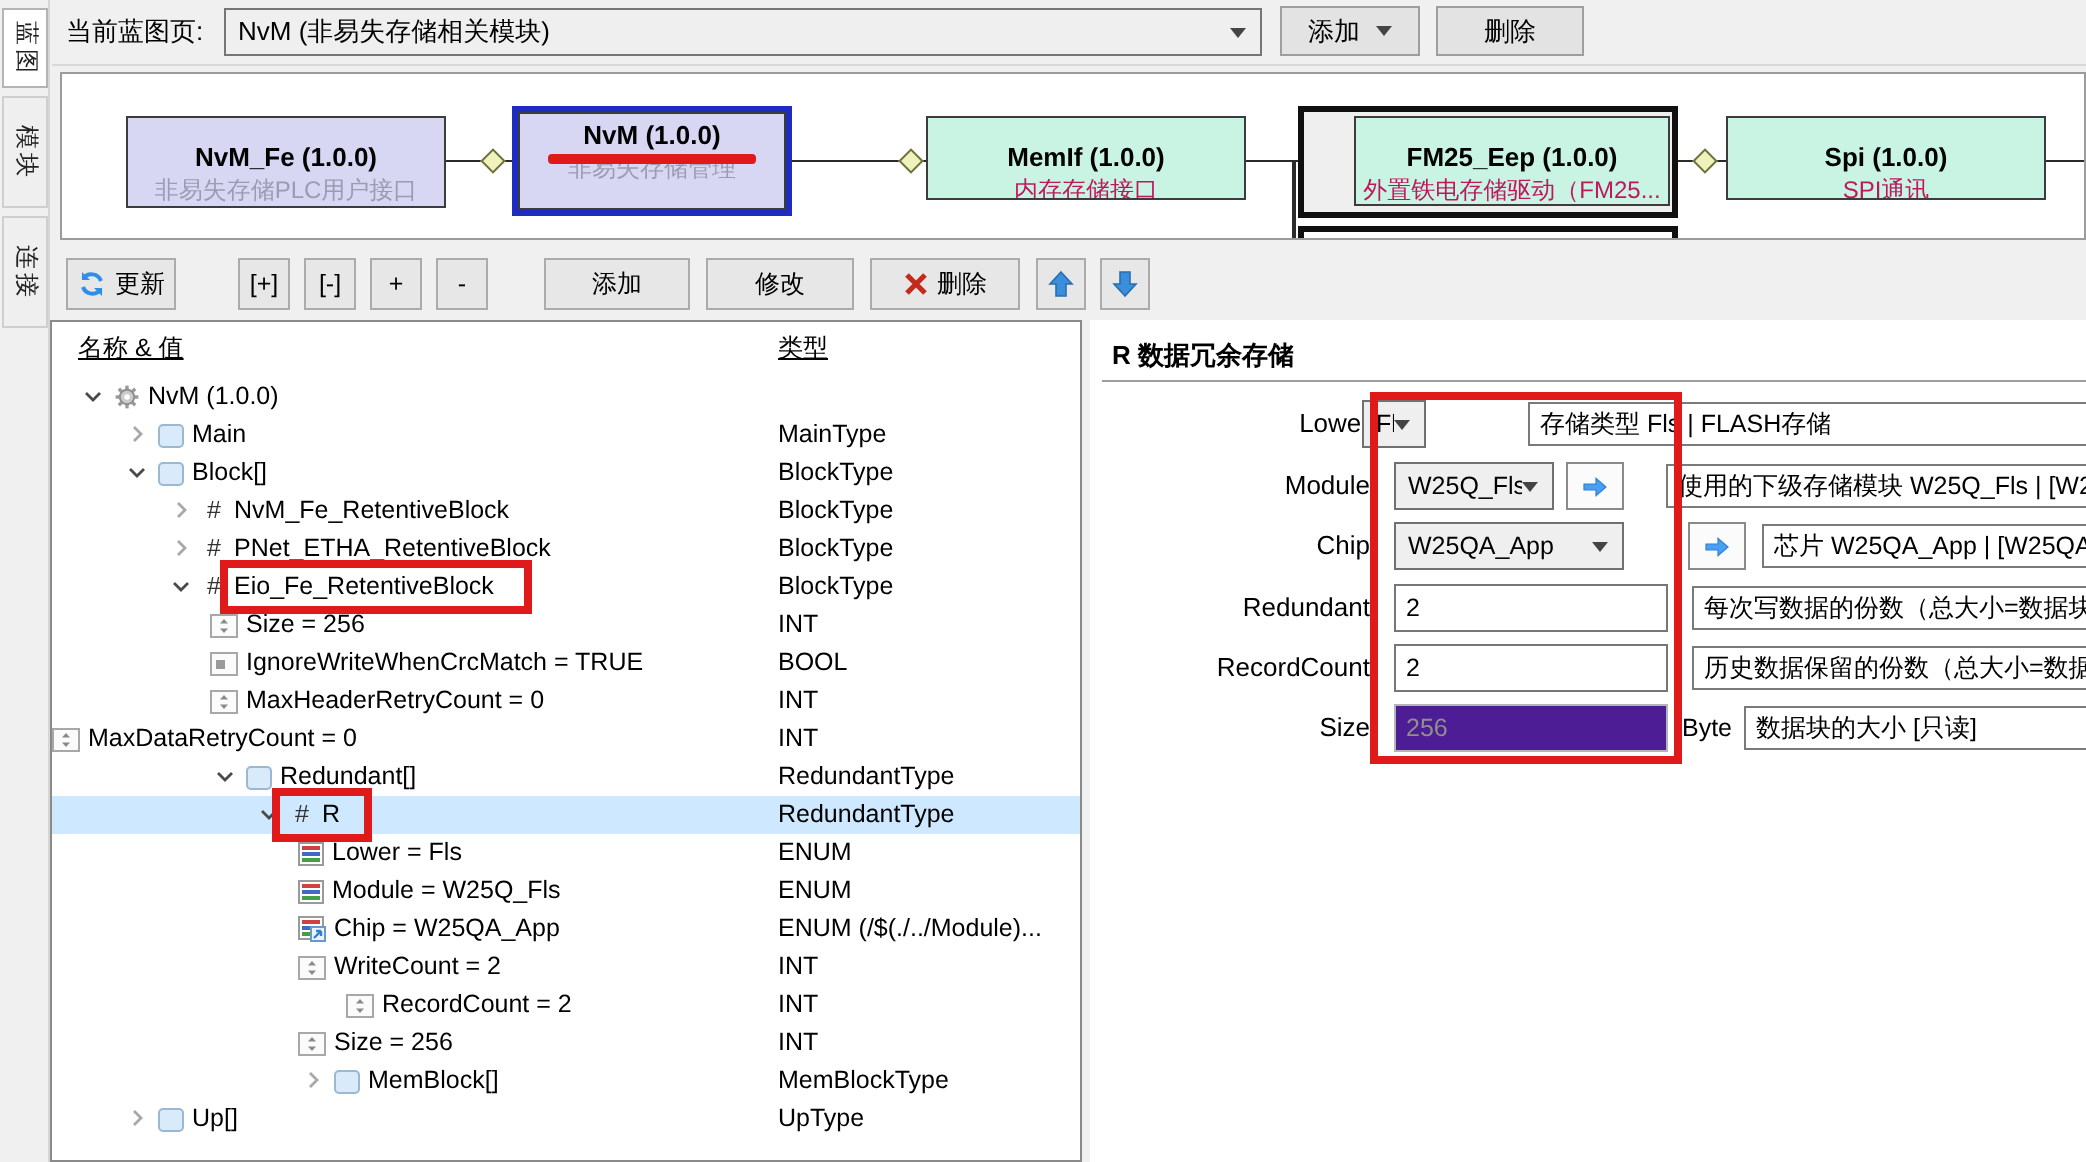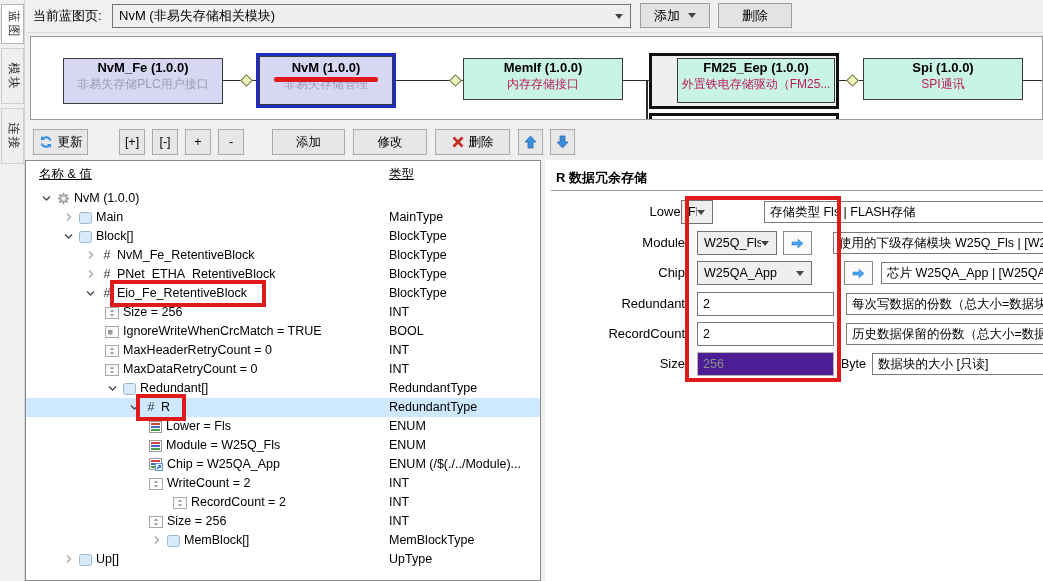--- a/index.html
+++ b/index.html
@@ -23,21 +23,21 @@
   .caret { width:0; height:0; border-left:4px solid transparent; border-right:4px solid transparent; border-top:5px solid #444; margin-right:7px; }
   .tb-btn { position:absolute; top:3px; height:25px; background:#e3e3e3; border:1px solid #9e9e9e; display:flex; align-items:center; justify-content:center; gap:8px; font-size:13px; cursor:pointer; }
   .btn-add-top { left:614px; width:70px; }
   .btn-del-top { left:692px; width:74px; }
 
   
   .diagram { position:absolute; left:30px; top:36px; width:1013px; height:84px; background:#fff; border:1px solid #9b9b9b; overflow:hidden; }
   .wire { position:absolute; background:#2b2b2b; }
   .diamond { position:absolute; width:9px; height:9px; background:#eef3bb; border:1px solid #6f6f3f; transform:rotate(45deg); }
   .block { position:absolute; border:1px solid #3c3c3c; text-align:center; overflow:hidden; }
-  .block .bname { font-weight:bold; font-size:13px; line-height:17px; padding-top:0; white-space:nowrap; }
+  .block .bname { font-weight:bold; font-size:13px; line-height:17px; padding-top:11px; white-space:nowrap; }
   .block .bdesc { font-size:12px; color:#9b9bb2; line-height:16px; white-space:nowrap; }
   .purple { background:#d7d7f4; }
   .mint { background:#c9f4e4; }
   .mint .bdesc { color:#be185d; }
   .blk-nvmfe { left:32px;  top:21px; width:160px; height:46px; }
   .blk-nvm   { left:225px; top:16px; width:140px; height:55px; border:3px solid #1f2cc0; box-shadow:inset 0 0 0 1px #3c3c3c; }
   .blk-nvm .bname{ padding-top:3px; }
   .blk-memif { left:432px; top:21px; width:160px; height:42px; }
   .stackframe1 { position:absolute; left:618px; top:16px; width:190px; height:56px; border:3px solid #101010; background:#efefef; }
   .blk-fm25  { left:634px; top:21px; width:158px; height:45px;margin-left:12px; }
@@ -325,21 +325,21 @@
           <svg width="14" height="12" viewBox="0 0 14 12">
             <rect x="0.5" y="0.5" width="13" height="11" fill="#fbfbfb" stroke="#a8a8a8"></rect>
             <path d="M7 2.5 L9 4.8 H5 Z" fill="#8a8a8a"></path>
             <path d="M7 9.5 L5 7.2 H9 Z" fill="#8a8a8a"></path>
           </svg>
           <span>MaxHeaderRetryCount = 0</span>
         </div>
         <span class="ttype">INT</span>
       </div>
       <div class="trow" style="top: 199px;">
-        <div class="tname" style="padding-left:79px">
+        <div class="tname" style="">
           <svg width="14" height="12" viewBox="0 0 14 12">
             <rect x="0.5" y="0.5" width="13" height="11" fill="#fbfbfb" stroke="#a8a8a8"></rect>
             <path d="M7 2.5 L9 4.8 H5 Z" fill="#8a8a8a"></path>
             <path d="M7 9.5 L5 7.2 H9 Z" fill="#8a8a8a"></path>
           </svg>
           <span>MaxDataRetryCount = 0</span>
         </div>
         <span class="ttype">INT</span>
       </div>
       <div class="trow" style="top: 218px;">

